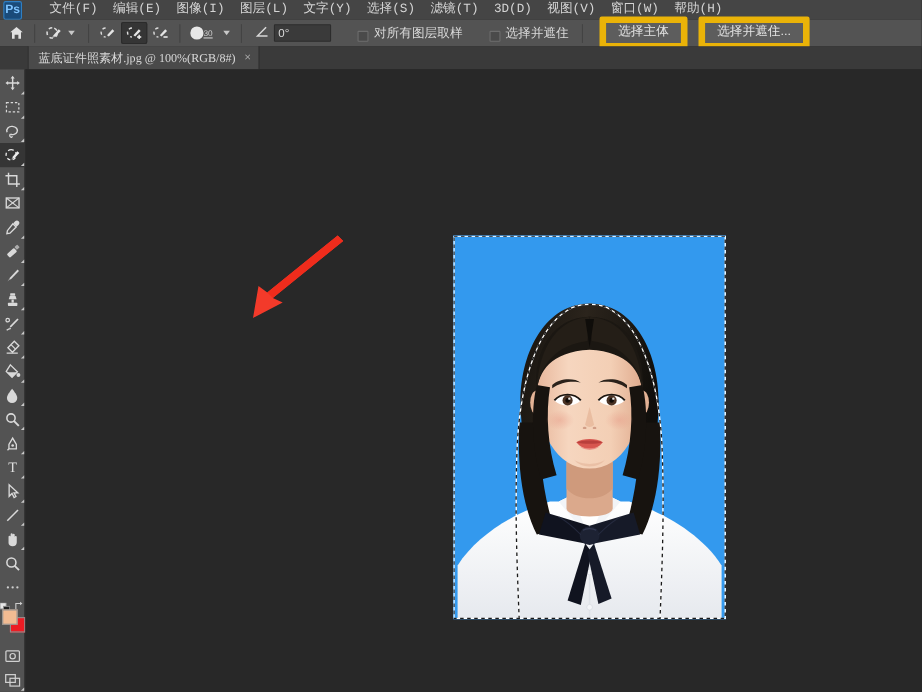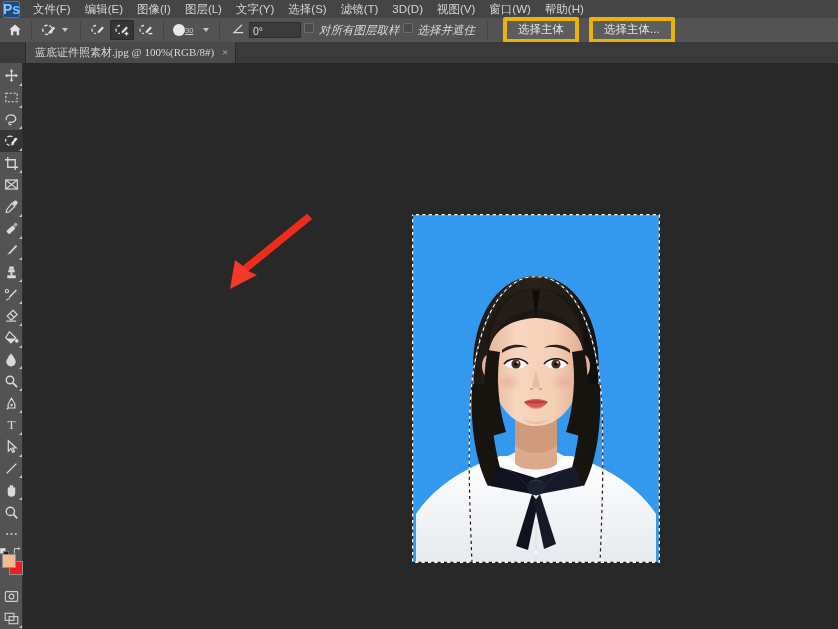--- a/index.html
+++ b/index.html
@@ -11,28 +11,28 @@
     -webkit-font-smoothing:antialiased;
   }
   #app{position:relative;width:838px;height:629px;}
 
   
   .menubar{
     position:absolute;left:0;top:0;width:838px;height:18px;
     background:#454545;display:flex;align-items:center;
   }
   .ps-logo{
-    width:15px;height:15px;margin-left:3px;margin-right:6px;
+    width:15px;height:15px;margin-left:3px;margin-right:18px;
     background:#1a4b7a;border:1px solid #2e7fc4;border-radius:2px;
     display:flex;align-items:center;justify-content:center;
-    color:#7fc4ff;font-size:14px;font-weight:bold;line-height:1;
+    color:#7fc4ff;font-size:11px;font-weight:bold;line-height:1;
   }
   .menu-item{
     padding:0 7px;height:18px;line-height:18px;
-    font-size:11.5px;color:#d5d5d5;white-space:nowrap;cursor:default;
+    font-size:11.5px;color:#d5d5d5;white-space:nowrap;cursor:default;font-family:Liberation Mono, monospace;
   }
 
   
   .optionsbar{
     position:absolute;left:0;top:18px;width:838px;height:24px;
     background:#535353;display:flex;align-items:center;
     border-bottom:1px solid #2f2f2f;
   }
   .ob-sep{width:1px;height:17px;background:#434343;margin:0 5px;}
   .home-btn{
@@ -57,29 +57,29 @@
     display:flex;flex-direction:row;align-items:center;justify-content:flex-start;text-decoration:underline;
   }
   .brush-dot{width:12px;height:12px;border-radius:50%;background:#e8e8e8;margin-top:0px;}
   .brush-num{font-size:7.5px;color:#cfcfcf;line-height:7px;margin-top:1px;}
   .angle-icon{margin-left:6px;margin-right:4px;}
   .angle-field{
     width:52px;height:16px;background:#3a3a3a;border:1px solid #2c2c2c;border-radius:1px;
     color:#dcdcdc;font-size:10.5px;line-height:16px;padding-left:3px;box-sizing:border-box;
     cursor:text;
   }
-  .cb-wrap{display:flex;align-items:flex-start;margin-left:3px;cursor:pointer;font-style:italic;}
+  .cb-wrap{display:flex;align-items:flex-end;margin-left:24px;cursor:pointer;}
   .cb-box{
     width:10px;height:10px;background:#4a4a4a;border:1px solid #6d6d6d;border-radius:1px;
     margin-right:5px;box-sizing:border-box;
   }
   .cb-label{font-size:11.5px;color:#dadada;white-space:nowrap;}
   .push-btn{
     height:18px;line-height:17px;padding:0 11px;background:#5d5d5d;
-    border:4px solid #eab308;border-radius:2px;color:#e4e4e4;
+    border:6px solid #eab308;border-radius:2px;color:#e4e4e4;
     font-size:11.5px;white-space:nowrap;cursor:pointer;margin-left:10px;
   }
 
   
   .tabbar{
     position:absolute;left:0;top:42px;width:838px;height:21px;
     background:#3a3a3a;border-bottom:1px solid #2a2a2a;
   }
   .doc-tab{
     position:absolute;left:25px;top:0;height:21px;
@@ -214,21 +214,21 @@
       <div class="cb-label">对所有图层取样</div>
     </div>
     <div class="cb-wrap">
       <div class="cb-box"></div>
       <div class="cb-label">选择并遮住</div>
     </div>
 
     <div class="ob-sep" style="margin-left:12px;"></div>
 
     <div class="push-btn">选择主体</div>
-    <div class="push-btn">选择主体...</div>
+    <div class="push-btn">选择并遮住...</div>
   </div>
 
   <div class="tabbar">
     <div class="doc-tab">
       <span>蓝底证件照素材.jpg @ 100%(RGB/8#)</span>
       <span class="tab-close">×</span>
     </div>
   </div>
 
   <div class="toolbar">

